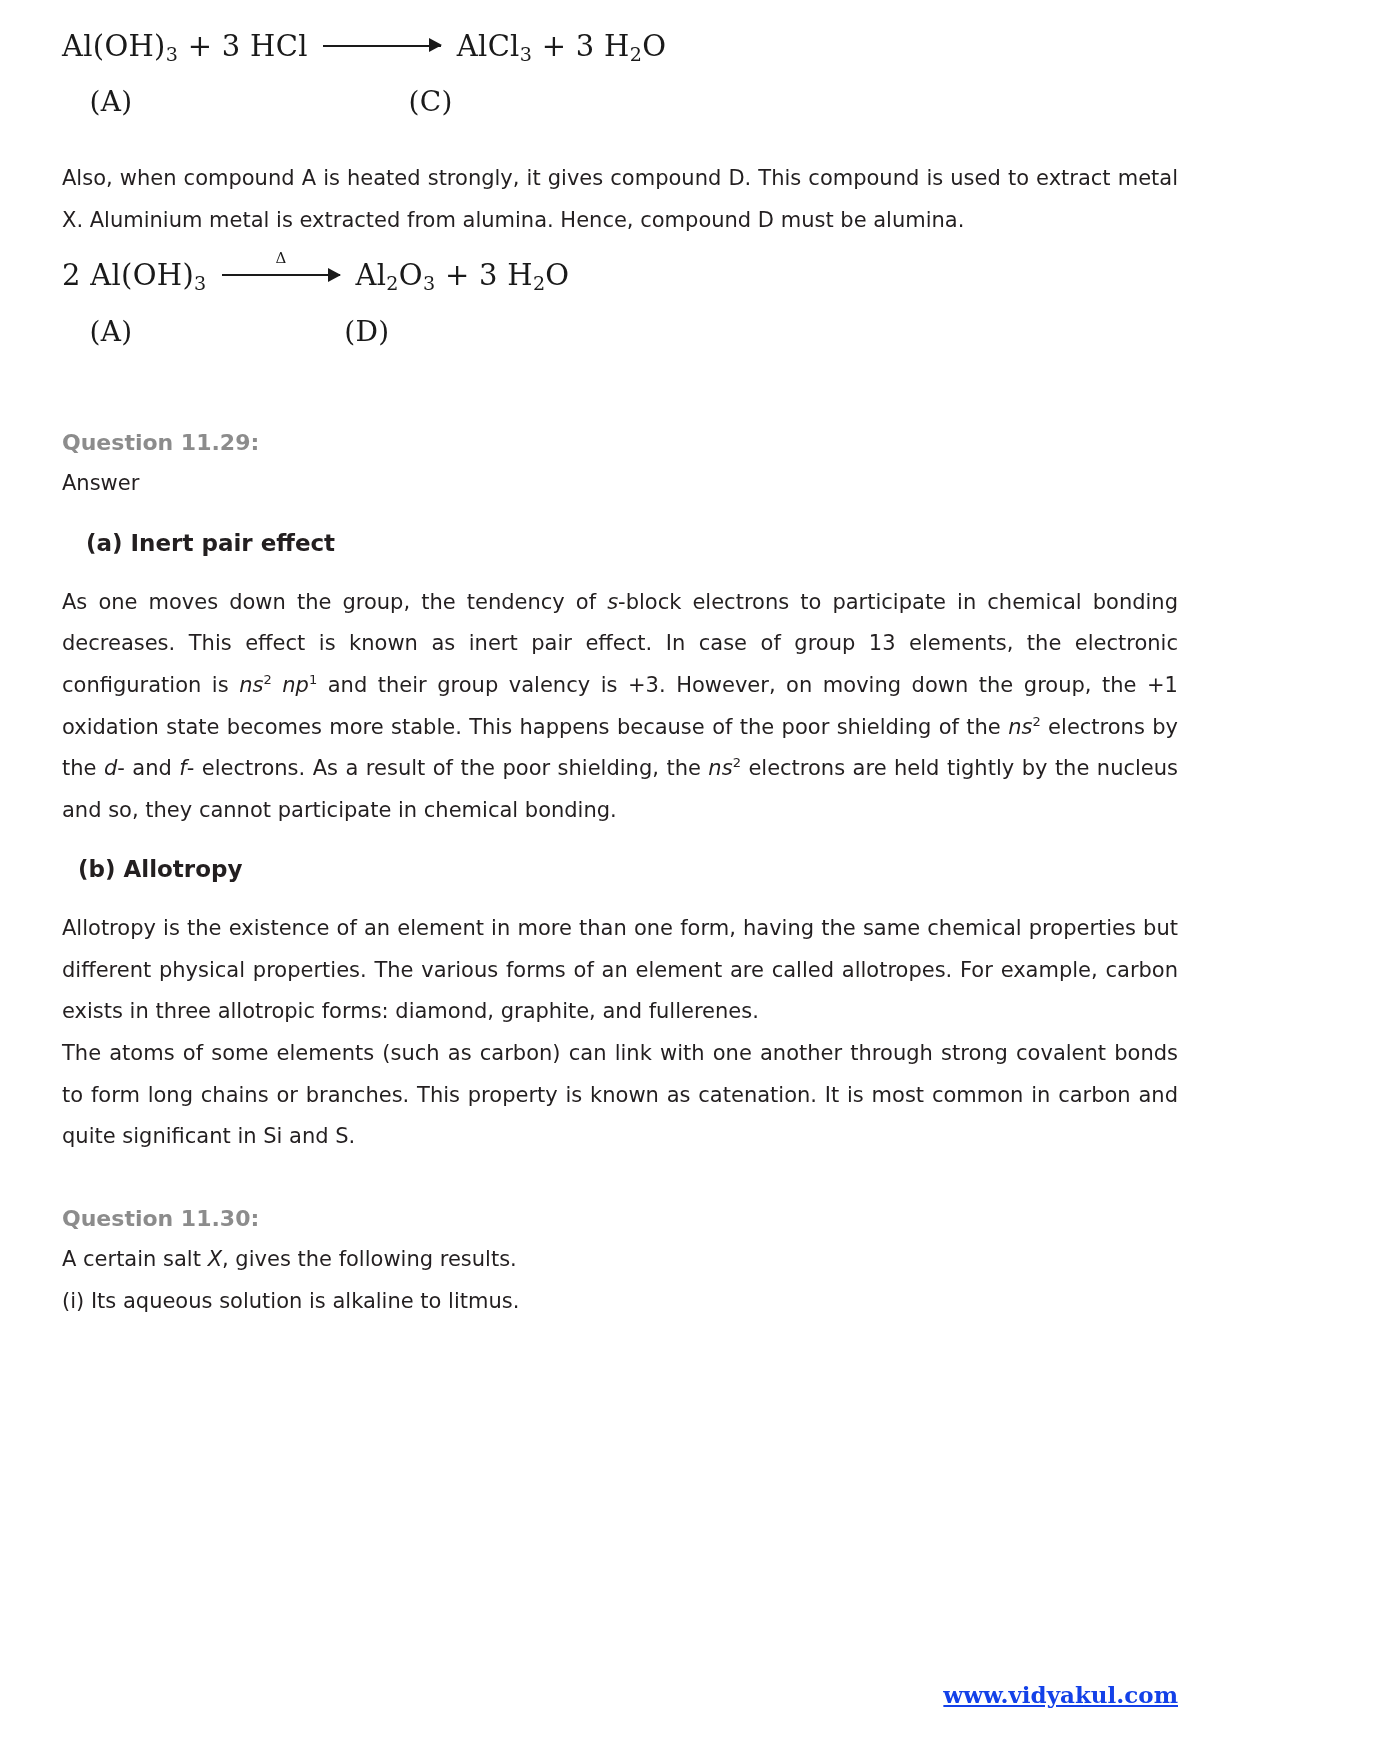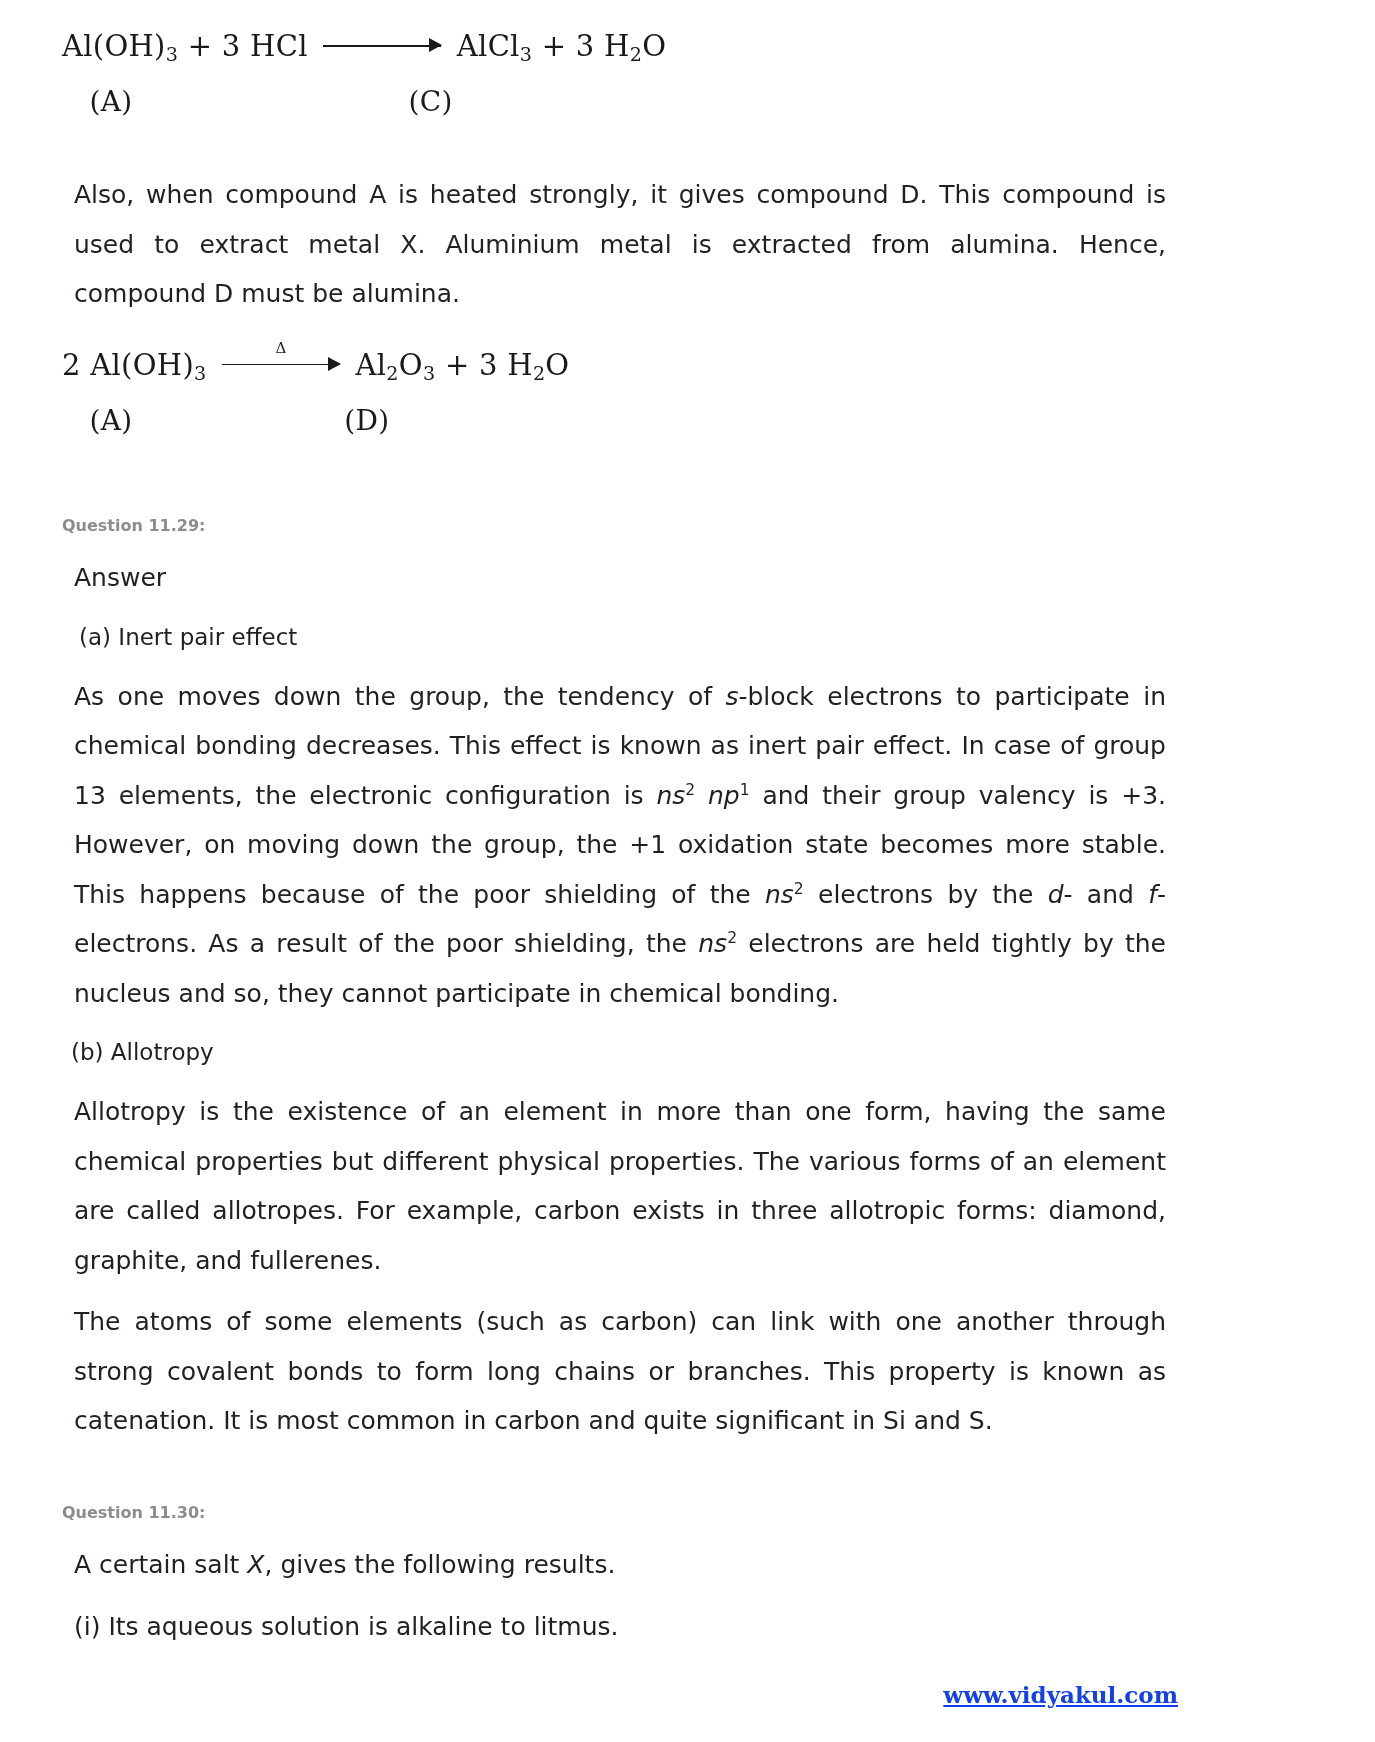--- a/index.html
+++ b/index.html
@@ -72,41 +72,41 @@
   .labels-line {
     font-family: "DejaVu Serif", serif;
     font-size: 28px;
     white-space: pre;
     margin-top: 18px;
     letter-spacing: .3px;
   }
 
   
   p.body-text {
-    font-size: 25px;
+    font-size: 21px;
     line-height: 1.98;
-    margin: 12px;
+    margin: 0;
     text-align: justify;
     text-justify: inter-word;
     color: #231f20;
   }
   p.body-text.nojust { text-align: left; }
 
   .q-heading {
-    font-size: 16px;
+    font-size: 22px;
     font-weight: bold;
     color: #8c8c8c;
     margin: 0;
     line-height: 1.9;
   }
   .sub-heading {
     font-size: 23px;
-    font-weight: normal;
+    font-weight: bold;
     color: #231f20;
-    margin: 9px;
+    margin: 16px;
     line-height: 1.95;
   }
   .sub-heading.indent { padding-left: 8px; }
 
   .spacer-lg { height: 74px; }
   .spacer-md { height: 40px; }
   .spacer-sm { height: 16px; }
 
   i.var { font-style: italic; }
   sup.sup { font-size: 0.62em; vertical-align: super; line-height: 0; }

